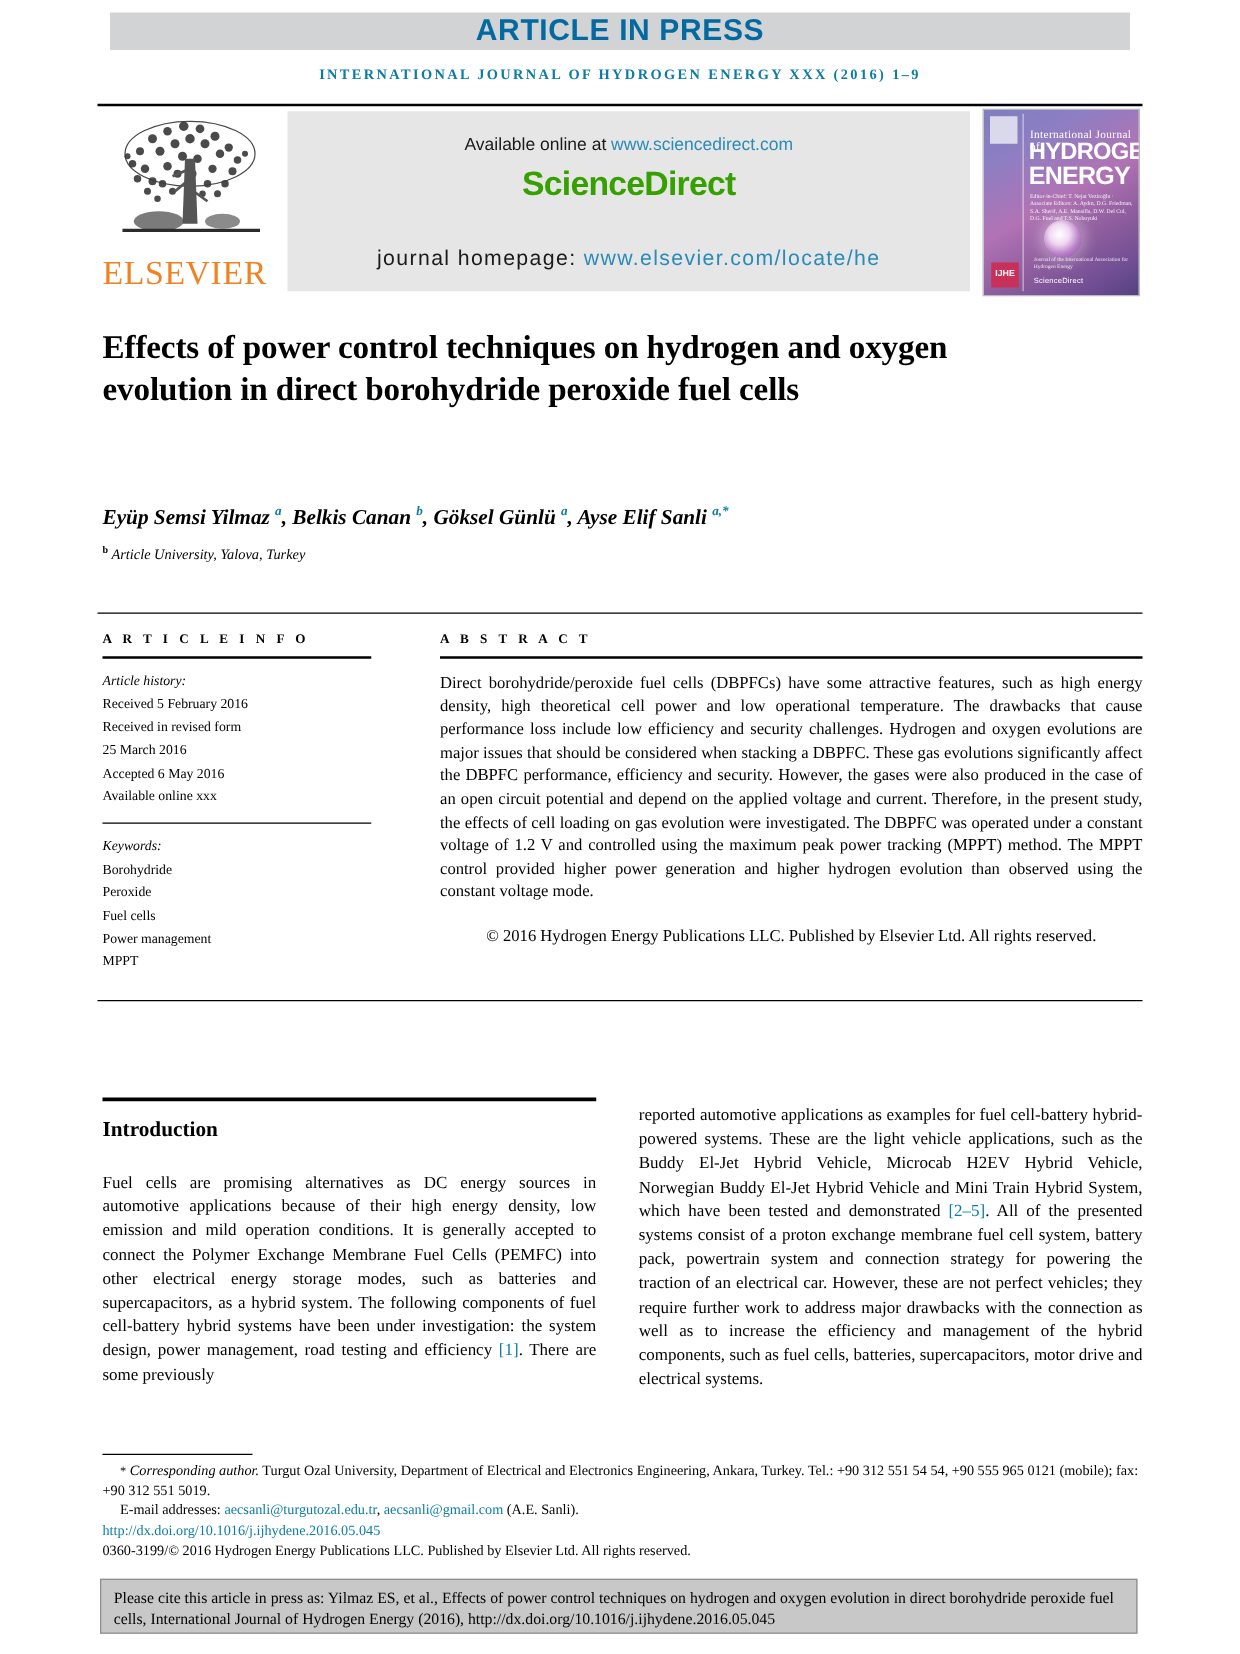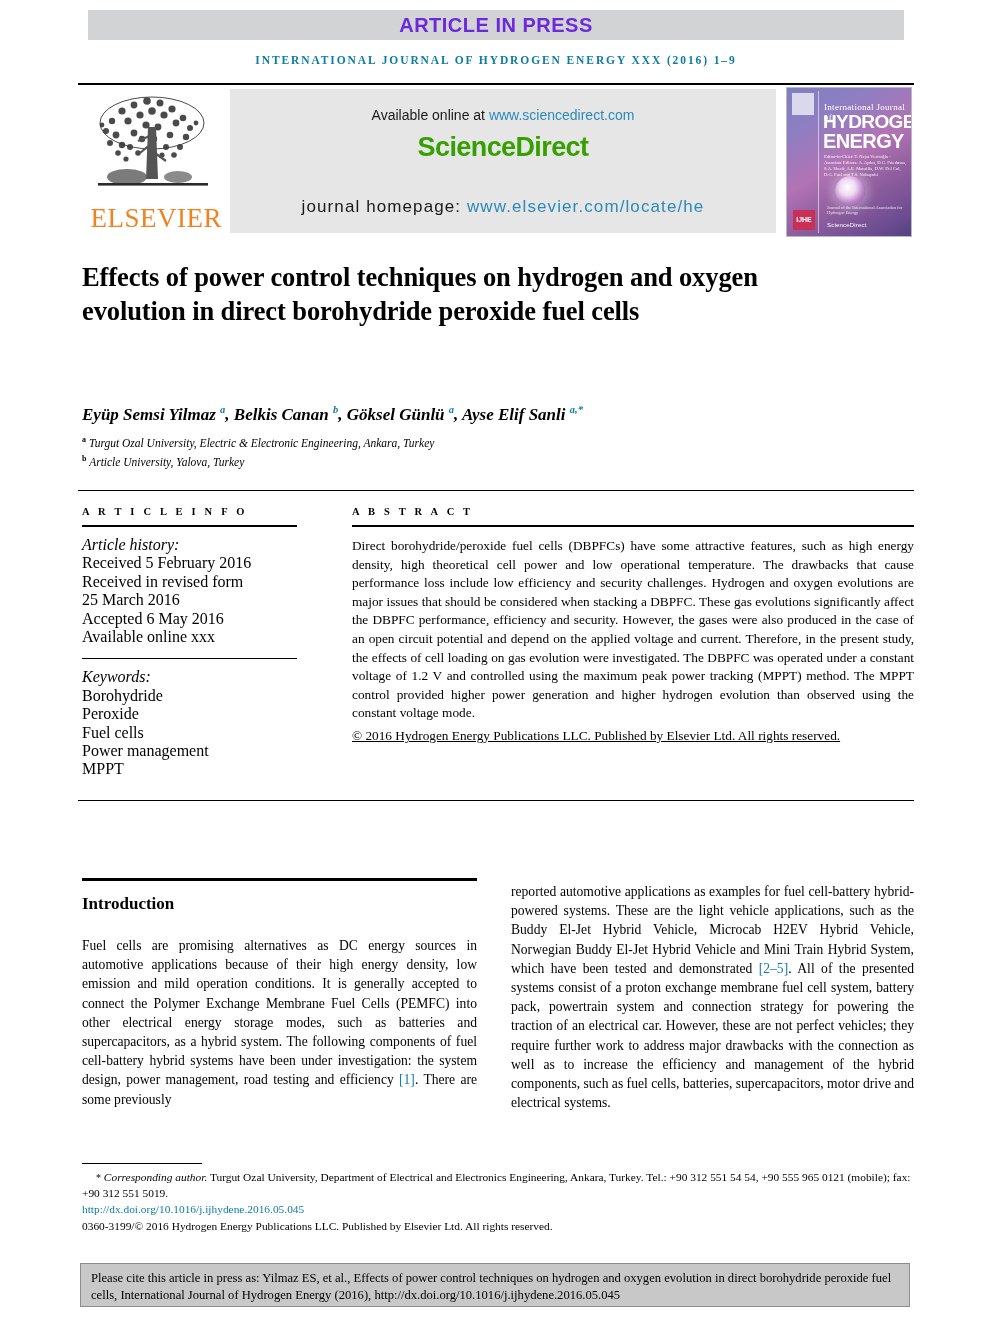--- a/index.html
+++ b/index.html
@@ -22,24 +22,24 @@
     left: 88px;
     top: 10px;
     width: 816px;
     height: 30px;
     background: #d2d3d5;
     display: flex;
     align-items: center;
     justify-content: center;
   }
   .aip-text {
-    color: #6d28d9;
+    color: #0369a1;
     font-family: "Liberation Sans", sans-serif;
     font-weight: bold;
-    font-size: 20px;
+    font-size: 24px;
     letter-spacing: 0.5px;
   }
 
   
   .runninghead {
     position: absolute;
     left: 0;
     top: 54px;
     width: 992px;
     text-align: center;
@@ -66,21 +66,21 @@
     top: 6px;
     width: 140px;
     height: 145px;
   }
   .tree-svg { display: block; }
   .elsevier-word {
     position: absolute;
     left: 0px;
     top: 112px;
     width: 140px;
-    text-align: right;
+    text-align: left;
     color: #f08221;
     font-family: "Liberation Serif", serif;
     font-size: 27px;
     letter-spacing: 0.5px;
   }
   .sd-panel {
     position: absolute;
     left: 152px;
     top: 4px;
     width: 546px;
@@ -230,39 +230,38 @@
     font-family: "Liberation Serif", serif;
     font-weight: bold;
     font-size: 10.5px;
     letter-spacing: 3.2px;
   }
   .hr-thick { border-top: 2px solid #000; margin-top: 8px; }
   .info-body {
     margin-top: 9px;
     font-family: "Liberation Serif", serif;
     font-style: italic;
-    font-size: 16px;
+    font-size: 11px;
     line-height: 18.4px;
   }
   .info-body .plain { font-style: normal; }
   .hr-thin { border-top: 1px solid #000; margin-top: 12px; margin-bottom: 9px; }
 
   .abs-body {
     margin-top: 10px;
     font-family: "Liberation Serif", serif;
     font-size: 13.3px;
     line-height: 18.6px;
     text-align: justify;
   }
   .abs-copy {
-    margin-top: 5px;
-    text-align: left;
+    margin-top: 18px;
+    text-align: center;
     font-family: "Liberation Serif", serif;
     font-size: 13.3px;
-    text-decoration: underline;
   }
 
   
   .body-rule {
     position: absolute; left: 82px; top: 878px; width: 395px;
     border-top: 3px solid #000;
   }
   .col-left  { position: absolute; left: 82px; top: 886px; width: 395px; }
   .col-right { position: absolute; left: 511px; top: 882px; width: 403px; }
 
@@ -408,21 +407,20 @@
       <div class="cover-hee">IJHE</div>
       <div class="cover-sd">ScienceDirect</div>
     </div>
   </div>
 </div>
 
 <div class="title">Effects of power control techniques on hydrogen and oxygen evolution in direct borohydride peroxide fuel cells</div>
 
 <div class="authors">Eyüp Semsi Yilmaz <sup>a</sup>, Belkis Canan <sup>b</sup>, Göksel Günlü <sup>a</sup>, Ayse Elif Sanli <sup>a,*</sup></div>
 <div class="affil">
-  <div><sup>a</sup> <span>Turgut Ozal University, Electric &amp; Electronic Engineering, Ankara, Turkey</span></div>
   <div><sup>b</sup> <span>Article University, Yalova, Turkey</span></div>
 </div>
 
 <div class="rule-top"></div>
 
 <div class="col-info">
   <div class="sechead">A R T I C L E    I N F O</div>
   <div class="hr-thick"></div>
   <div class="info-body">
     <div>Article history:</div>
@@ -462,17 +460,20 @@
 <div class="col-right">
   <p class="p"><span>reported automotive applications as examples for fuel cell-battery hybrid-powered systems. These are the light vehicle applications, such as the Buddy El-Jet Hybrid Vehicle, Microcab H2EV Hybrid Vehicle, Norwegian Buddy El-Jet Hybrid Vehicle and Mini Train Hybrid System, which have been tested and demonstrated </span><span class="ref">[2–5]</span><span>. All of the presented systems consist of a proton exchange membrane fuel cell system, battery pack, powertrain system and connection strategy for powering the traction of an electrical car. However, these are not perfect vehicles; they require further work to address major drawbacks with the connection as well as to increase the efficiency and management of the hybrid components, such as fuel cells, batteries, supercapacitors, motor drive and electrical systems.</span></p>
 </div>
 
 <div class="fn-rule"></div>
 <div class="footnotes">
   <div>
     <span style="margin-left:14px" class="star">*</span>
     <span class="ital">Corresponding author.</span><span> Turgut Ozal University, Department of Electrical and Electronics Engineering, Ankara, Turkey. Tel.: +90 312 551 54 54, +90 555 965 0121 (mobile); fax: +90 312 551 5019.</span>
   </div>
+  <div class="fn-indent">
+    <span>E-mail addresses: </span><span class="link">aecsanli@turgutozal.edu.tr</span><span>, </span><span class="link">aecsanli@gmail.com</span><span> (A.E. Sanli).</span>
+  </div>
   <div class="fn-doi">http://dx.doi.org/10.1016/j.ijhydene.2016.05.045</div>
   <div class="fn-issn">0360-3199/© 2016 Hydrogen Energy Publications LLC. Published by Elsevier Ltd. All rights reserved.</div>
 </div>
 
 <div class="citebox">Please cite this article in press as: Yilmaz ES, et al., Effects of power control techniques on hydrogen and oxygen evolution in direct borohydride peroxide fuel cells, International Journal of Hydrogen Energy (2016), http://dx.doi.org/10.1016/j.ijhydene.2016.05.045</div>
 
 </body></html>

